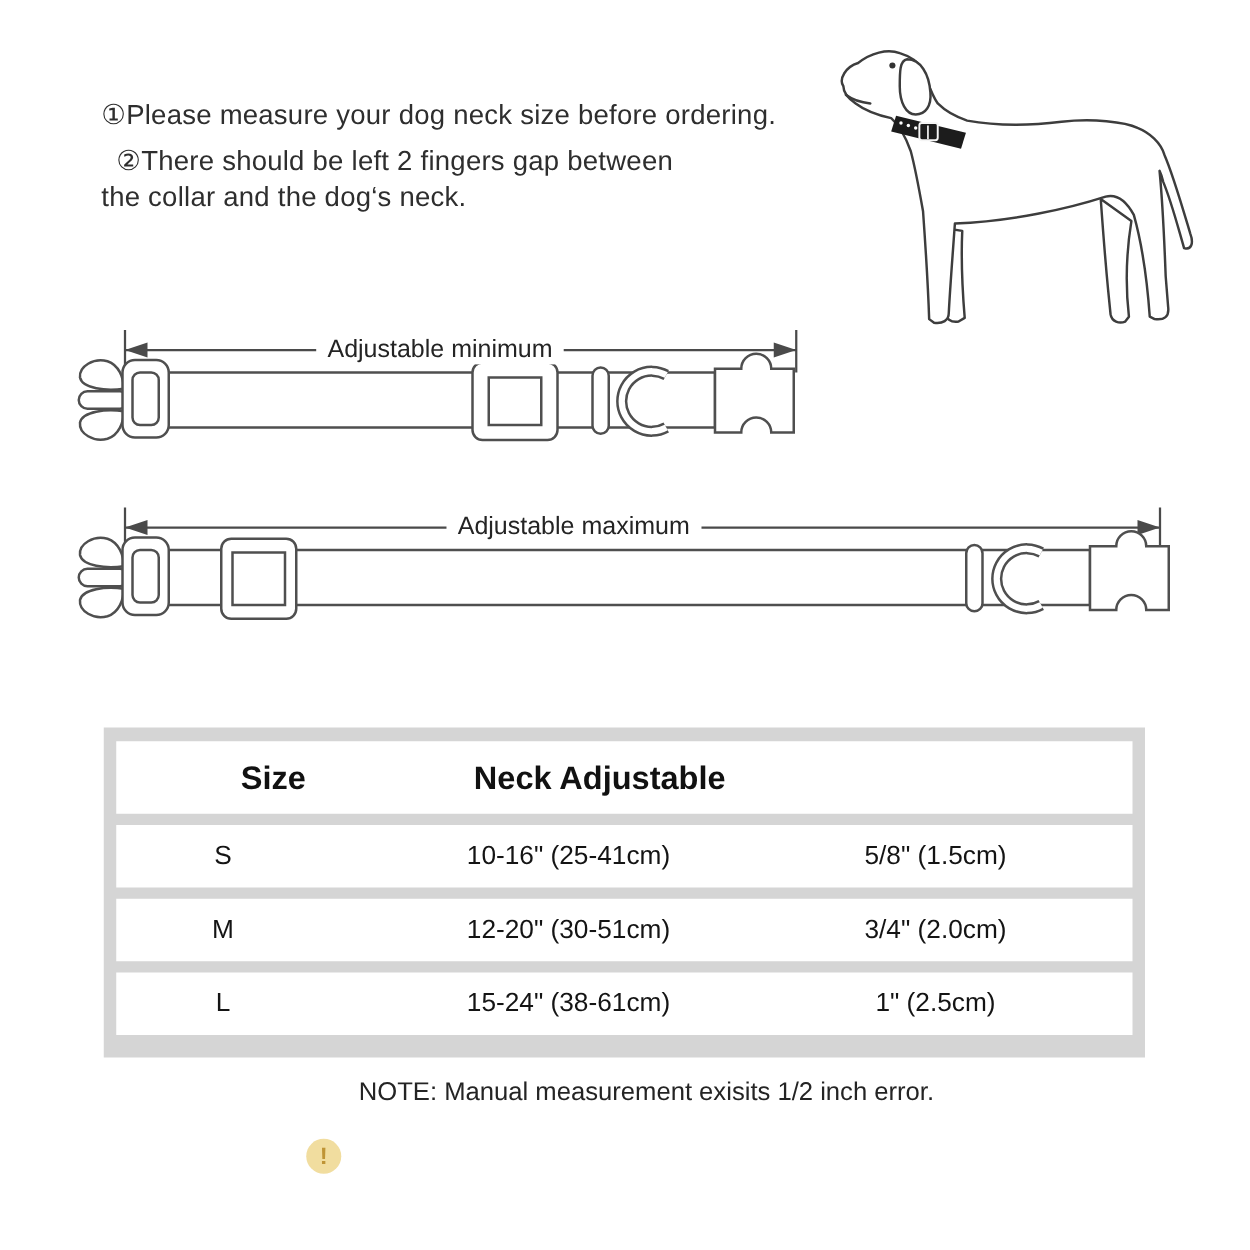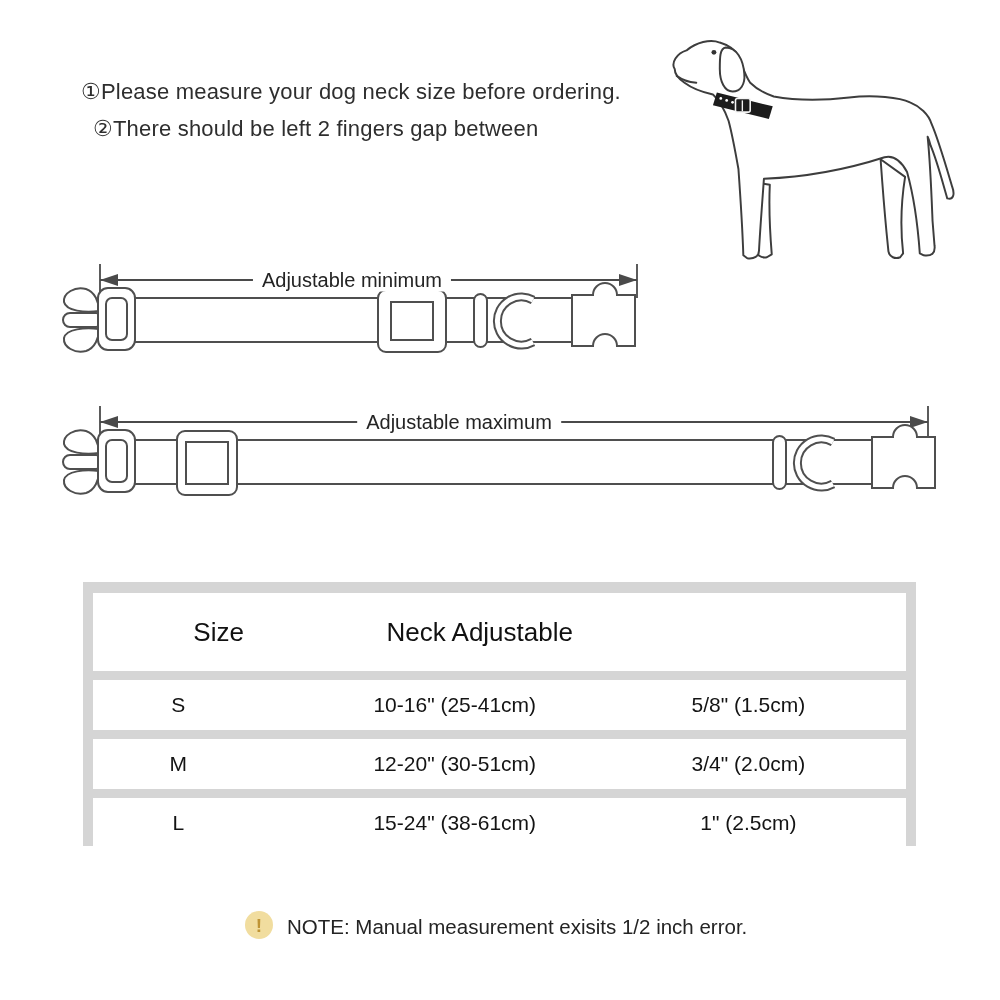--- a/index.html
+++ b/index.html
@@ -19,42 +19,43 @@
   }
   
   .size-table{
     position:absolute;left:83px;top:582px;width:833px;height:264px;
     background:#d5d5d5;box-sizing:border-box;padding:11px 10px;
   }
   .trow{
     background:#ffffff;display:grid;grid-template-columns:21% 47% 32%;
     align-items:center;text-align:center;
   }
-  .trow.head{height:78px;margin-bottom:9px;font-weight:400;font-size:26px;color:#111;padding-left:45px;}
+  .trow.head{height:58px;margin-bottom:9px;font-weight:700;font-size:26px;color:#111;padding-left:45px;}
   .trow.data{height:50px;margin-bottom:9px;font-size:21px;color:#141414;}
   .trow.data:last-child{margin-bottom:0;}
   .cell-width{padding-right:55px;}
   
   .note-icon{
     position:absolute;left:245px;top:911px;width:28px;height:28px;border-radius:50%;
     background:#f1dd9f;color:#bf9435;font-weight:700;font-size:19px;
     display:flex;align-items:center;justify-content:center;line-height:1;
   }
-  .note-text{position:absolute;left:287px;top:915px;font-size:20.5px;color:#242424;white-space:nowrap;}
+  .note-text{position:absolute;left:287px;top:862px;font-size:20.5px;color:#242424;white-space:nowrap;}
   svg .ln{stroke:#4f4f4f;stroke-width:2;fill:#ffffff;}
   svg .ln-nf{stroke:#4f4f4f;stroke-width:2;fill:none;}
   svg .dim{stroke:#4a4a4a;stroke-width:1.8;}
 </style>
 </head>
 <body>
 
 <div class="canvas">
 
   <div class="abs instr" style="left:81px;top:79px;text-align:right;">①Please measure your dog neck size before ordering.</div>
   <div class="abs instr" style="left:81px;top:116px;margin-left:12px;">②There should be left 2 fingers gap between</div>
+  <div class="abs instr" style="left:81px;top:145px;">the collar and the dog‘s neck.</div>
 
   <svg class="abs" style="left:650px;top:20px;" width="320" height="250" viewBox="0 0 320 255">
     <g stroke="#3d3d3d" stroke-width="2" fill="#ffffff" stroke-linejoin="round" stroke-linecap="round">
 
       <path d="M100,165 C102,195 104,215 105,233 C105,240 110,243 116,242 L121,239 C119,215 118,190 119,168 Z"></path>
       <path d="M232,142 C234,170 236,195 238,216 L240,236 C241,242 247,244 252,242 L255,238 C252,212 253,185 257,160 Z"></path>
 
       <path d="
         M22,50
         C18,44 24,34 34,31

